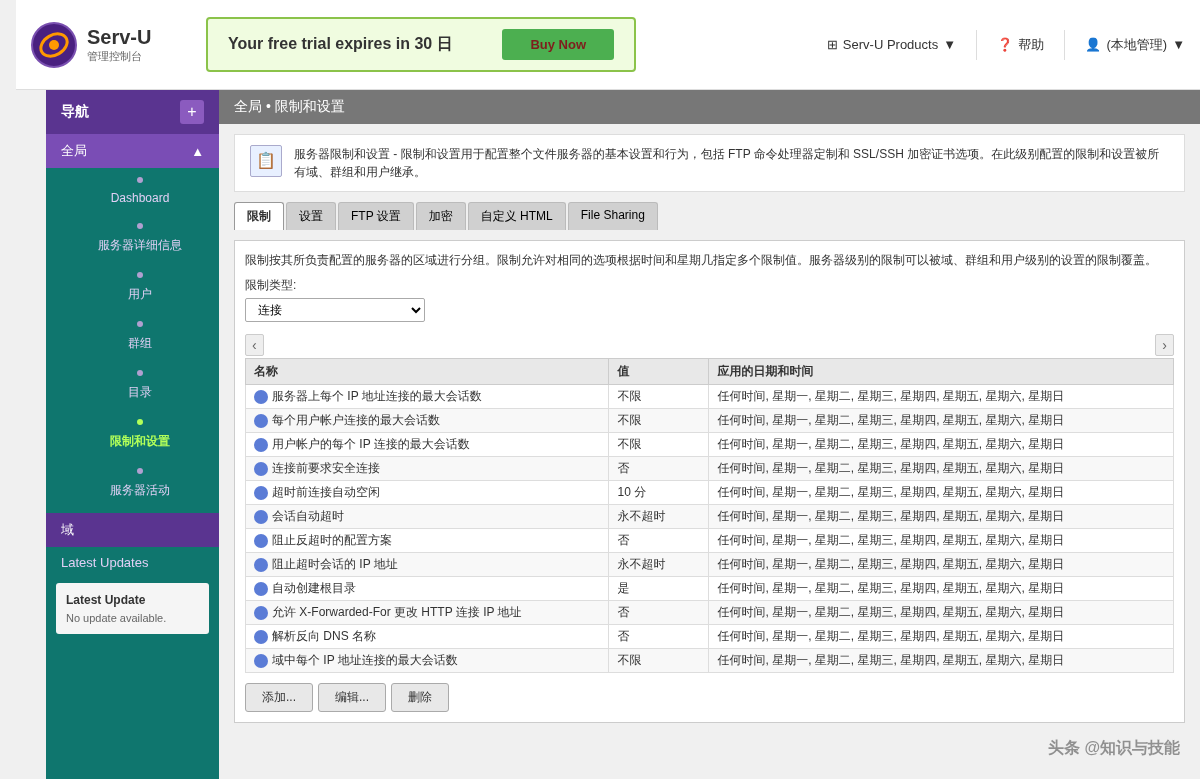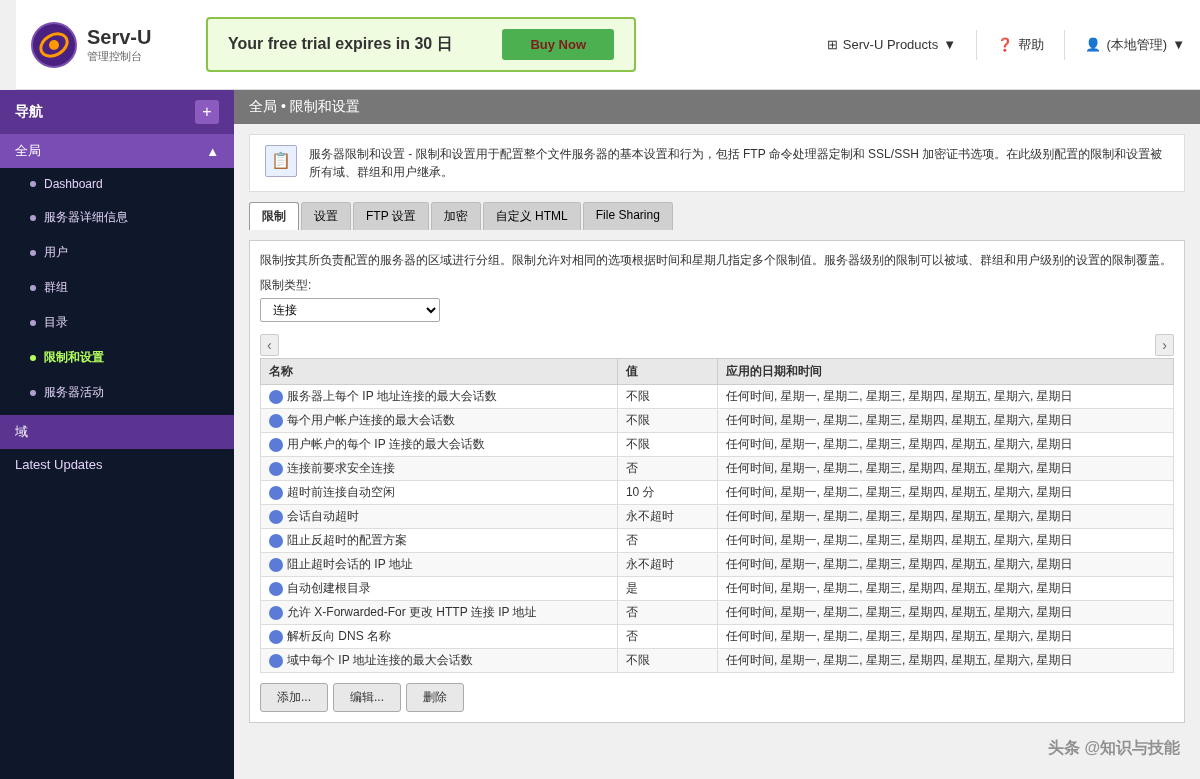--- a/index.html
+++ b/index.html
@@ -69,26 +69,27 @@
     .top-right-divider { width: 1px; height: 30px; background: #ddd; }
 
     
     .main-layout {
       display: flex;
       height: calc(779px - 90px);
     }
 
     
     .sidebar {
-      width: 234px;
-      background: #0f172a;
+      width: 173px;
+      background: #0f766e;
       color: #fff;
       display: flex;
       flex-direction: column;
       flex-shrink: 0;
+      margin-left: 46px;
     }
     .sidebar-header {
       background: #5a3490;
       padding: 10px 15px;
       display: flex;
       align-items: center;
       justify-content: space-between;
       font-size: 14px;
       font-weight: bold;
     }
@@ -115,20 +116,21 @@
       cursor: pointer;
     }
     .sidebar-nav-item {
       padding: 9px 15px 9px 30px;
       cursor: pointer;
       font-size: 12px;
       display: flex;
       align-items: center;
       gap: 8px;
       color: #e0d0f5;
+      flex-direction: column;
     }
     .sidebar-nav-item.active { color: #b2ff59; font-weight: bold; }
     .sidebar-nav-item .dot {
       width: 6px; height: 6px;
       border-radius: 50%;
       background: #b0a0d0;
       display: inline-block;
       flex-shrink: 0;
     }
     .sidebar-nav-item.active .dot { background: #b2ff59; }
@@ -420,20 +422,24 @@
     </div>
 
     <div class="sidebar-domain-section">
       <span>域</span>
     </div>
 
     <div class="sidebar-latest-updates">
       <span>Latest Updates</span>
     </div>
 
+    <div class="sidebar-update-box">
+      <h4>Latest Update</h4>
+      <p>No update available.</p>
+    </div>
   </div>
 
   <div class="content-area">
     <div class="content-header">
       <span>全局 • 限制和设置</span>
     </div>
 
     <div class="content-body">
 
       <div class="info-box">

